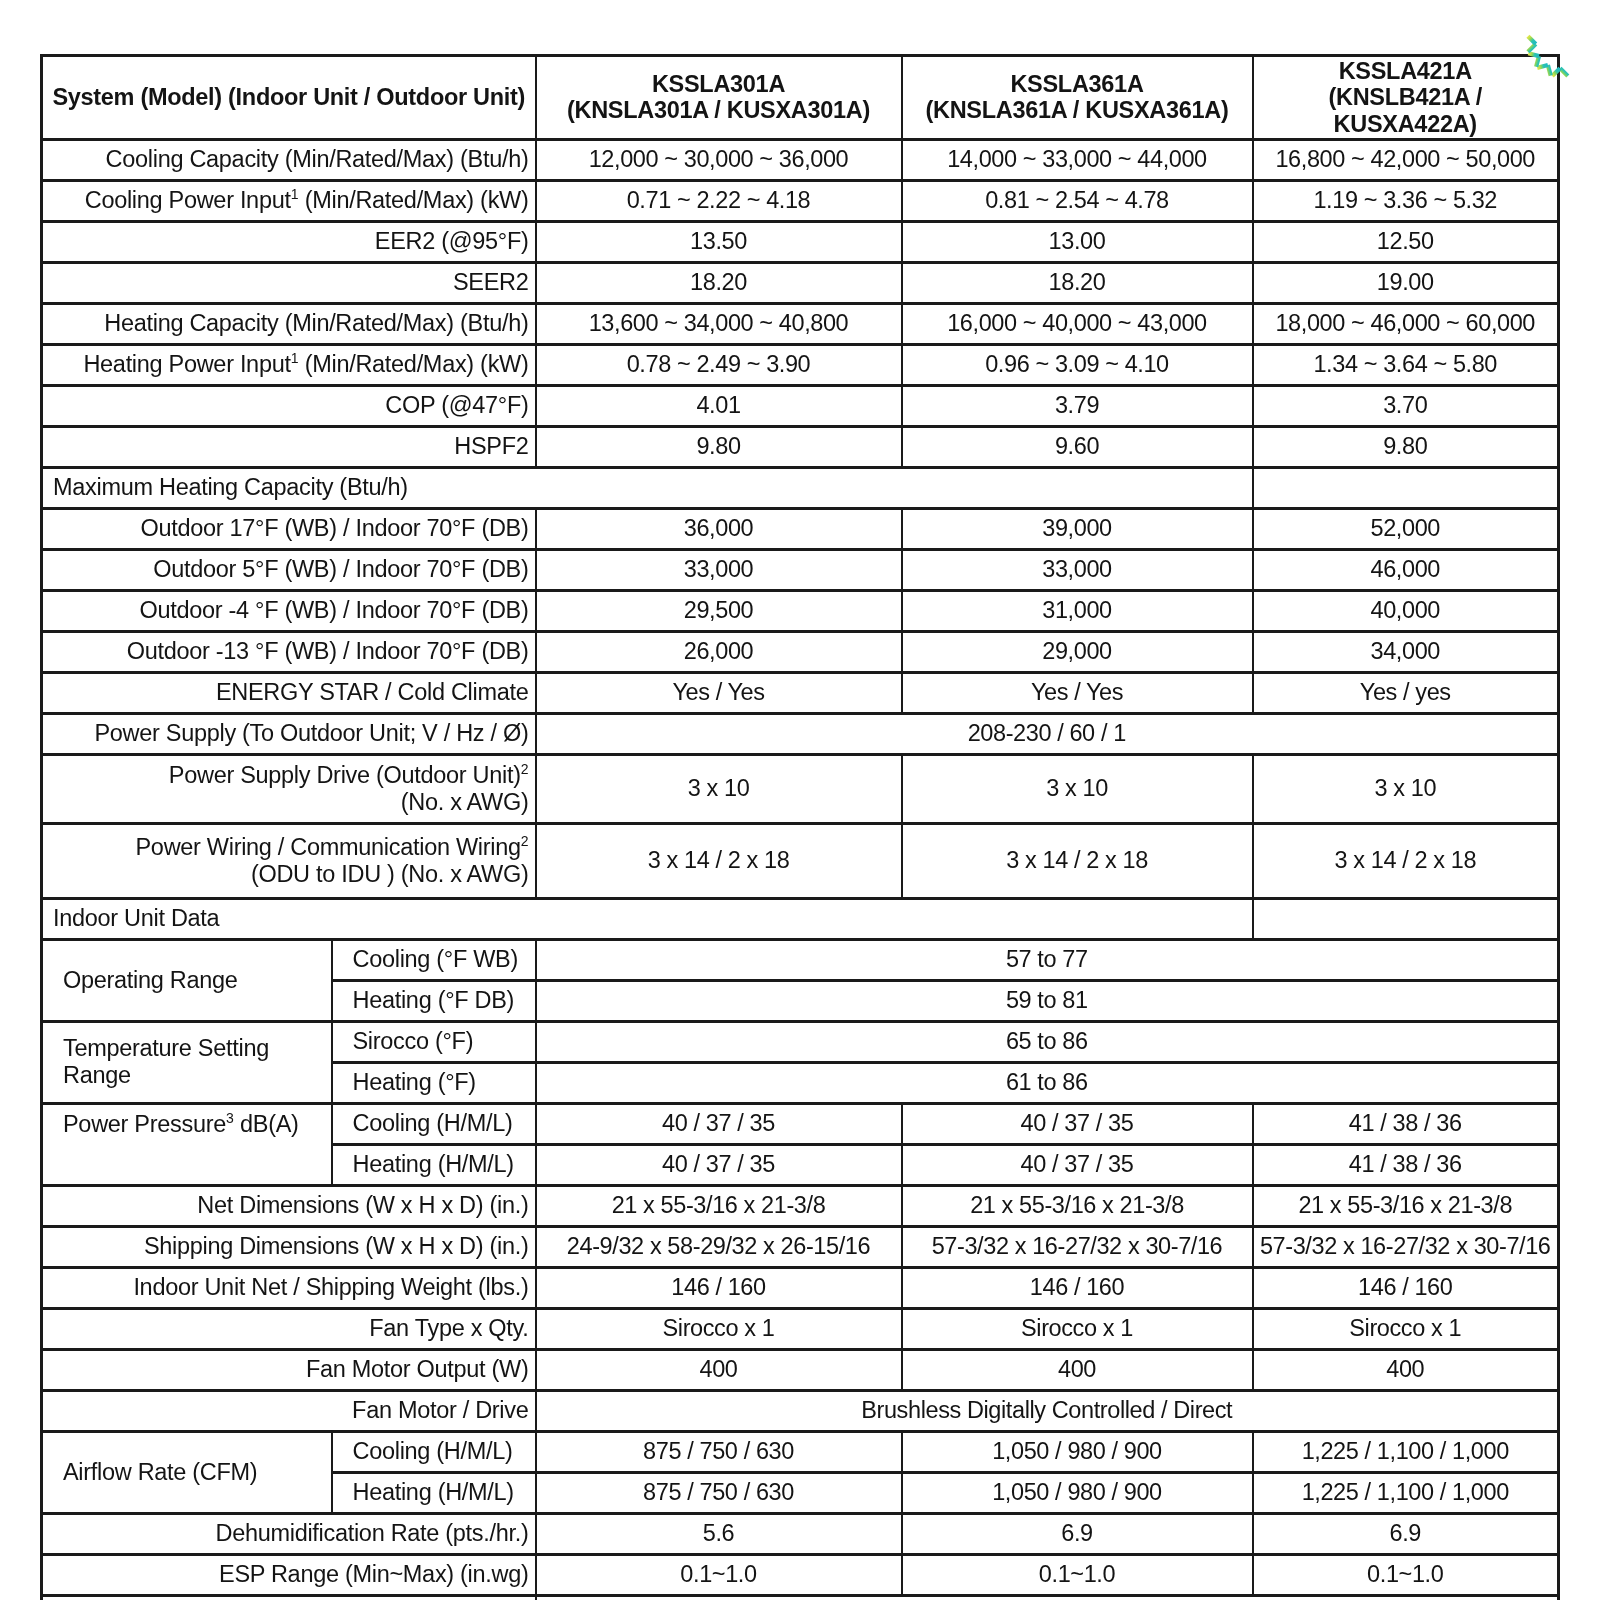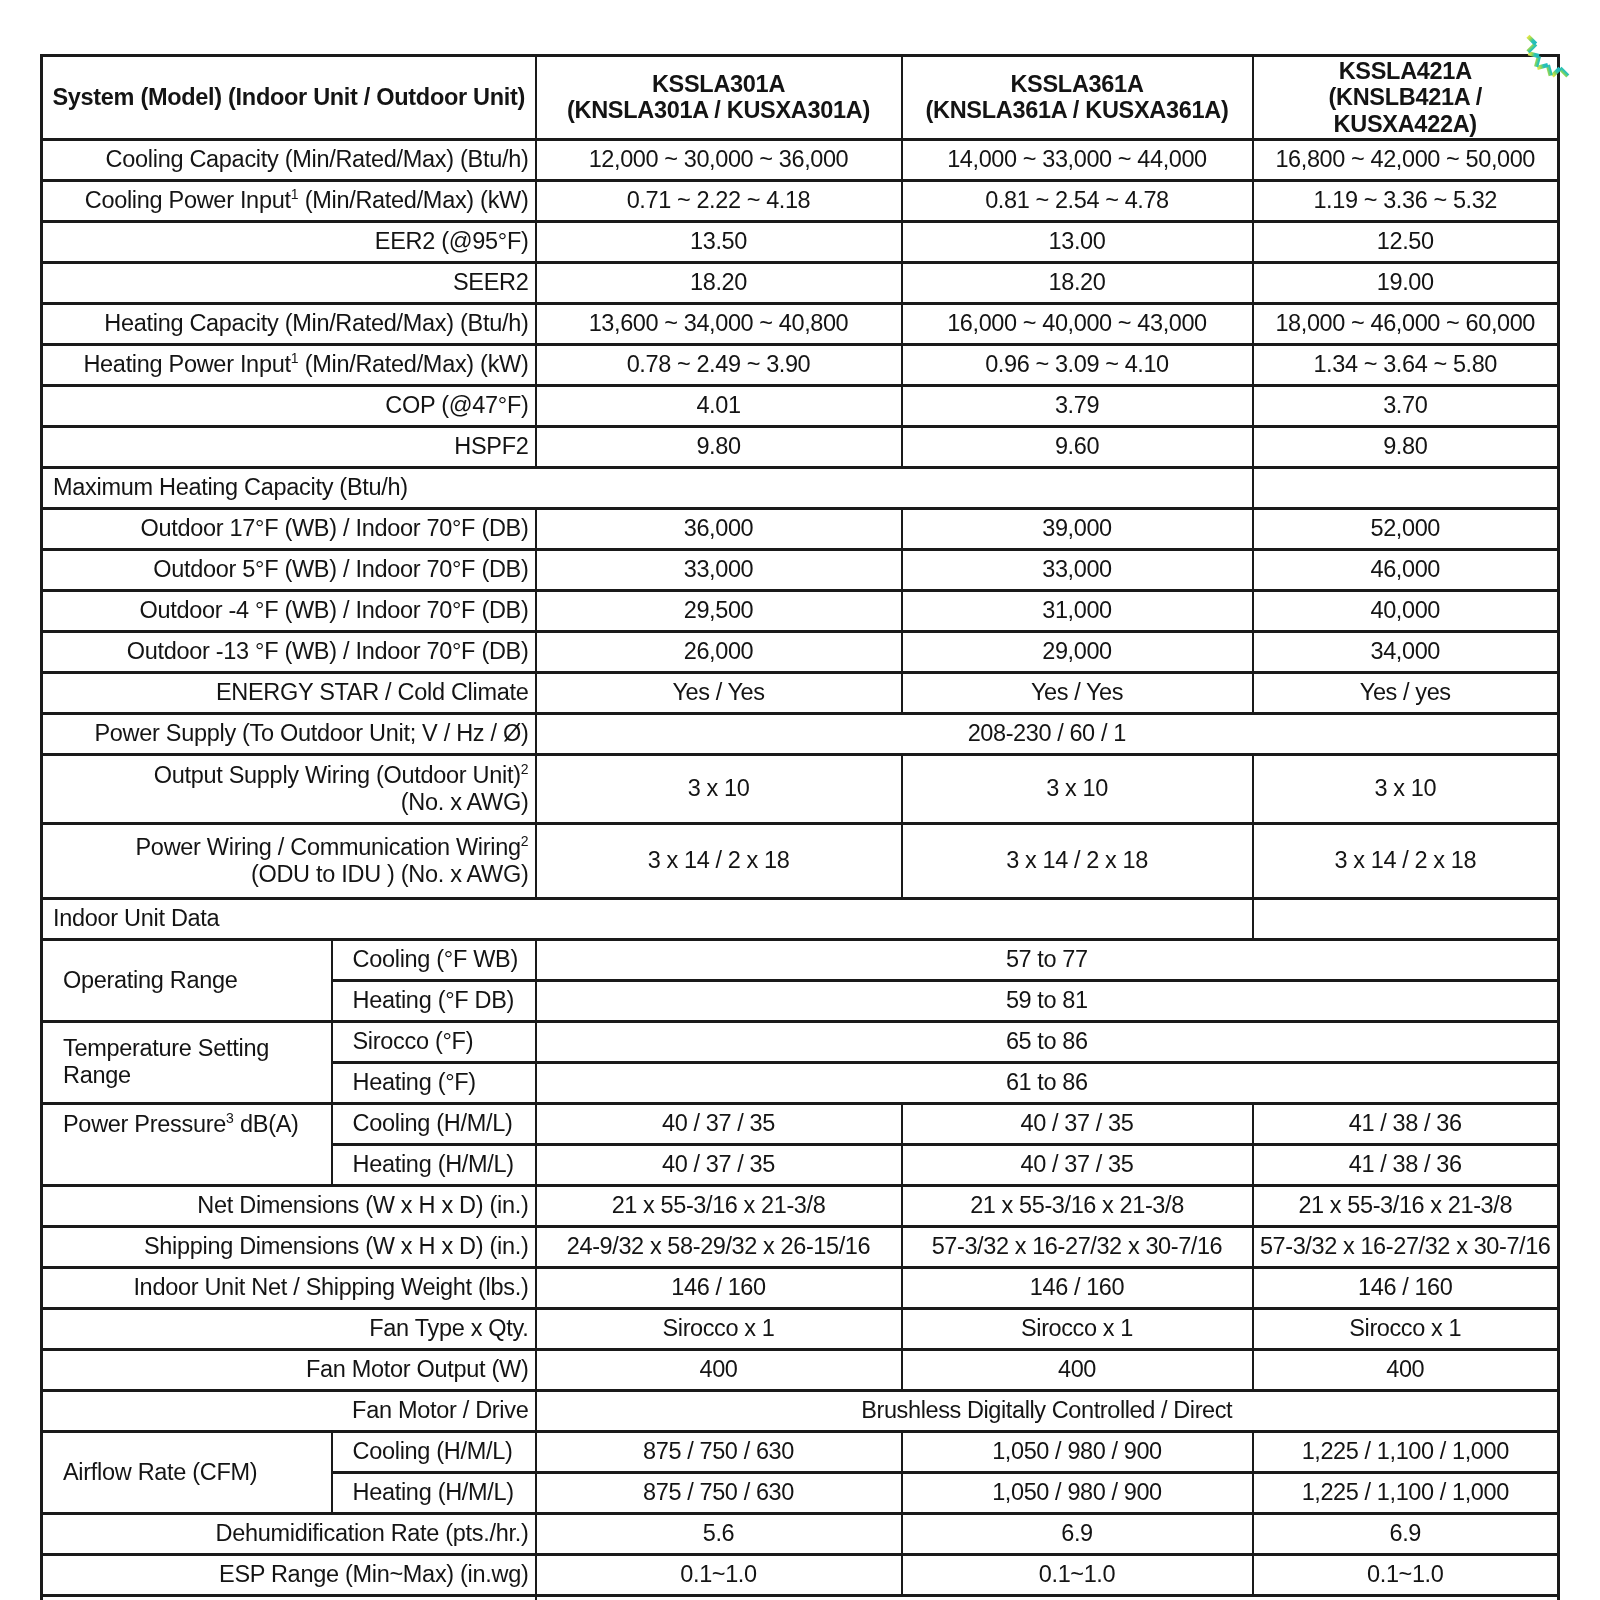--- a/index.html
+++ b/index.html
@@ -145,21 +145,21 @@
       <td class="lbl" colspan="2">ENERGY STAR / Cold Climate</td>
       <td class="val">Yes / Yes</td>
       <td class="val">Yes / Yes</td>
       <td class="val">Yes / yes</td>
     </tr>
     <tr class="std">
       <td class="lbl" colspan="2">Power Supply (To Outdoor Unit; V / Hz / Ø)</td>
       <td class="val" colspan="3">208-230 / 60 / 1</td>
     </tr>
     <tr class="tall">
-      <td class="lbl two" colspan="2"><span>Output Supply Wiring (Outdoor Unit)</span><sup>2</sup><br><span>(No. x AWG)</span></td>
+      <td class="lbl two" colspan="2"><span>Power Supply Drive (Outdoor Unit)</span><sup>2</sup><br><span>(No. x AWG)</span></td>
       <td class="val">3 x 10</td>
       <td class="val">3 x 10</td>
       <td class="val">3 x 10</td>
     </tr>
     <tr class="taller">
       <td class="lbl two" colspan="2"><span>Power Wiring / Communication Wiring</span><sup>2</sup><br><span>(ODU to IDU ) (No. x AWG)</span></td>
       <td class="val">3 x 14 / 2 x 18</td>
       <td class="val">3 x 14 / 2 x 18</td>
       <td class="val">3 x 14 / 2 x 18</td>
     </tr>

